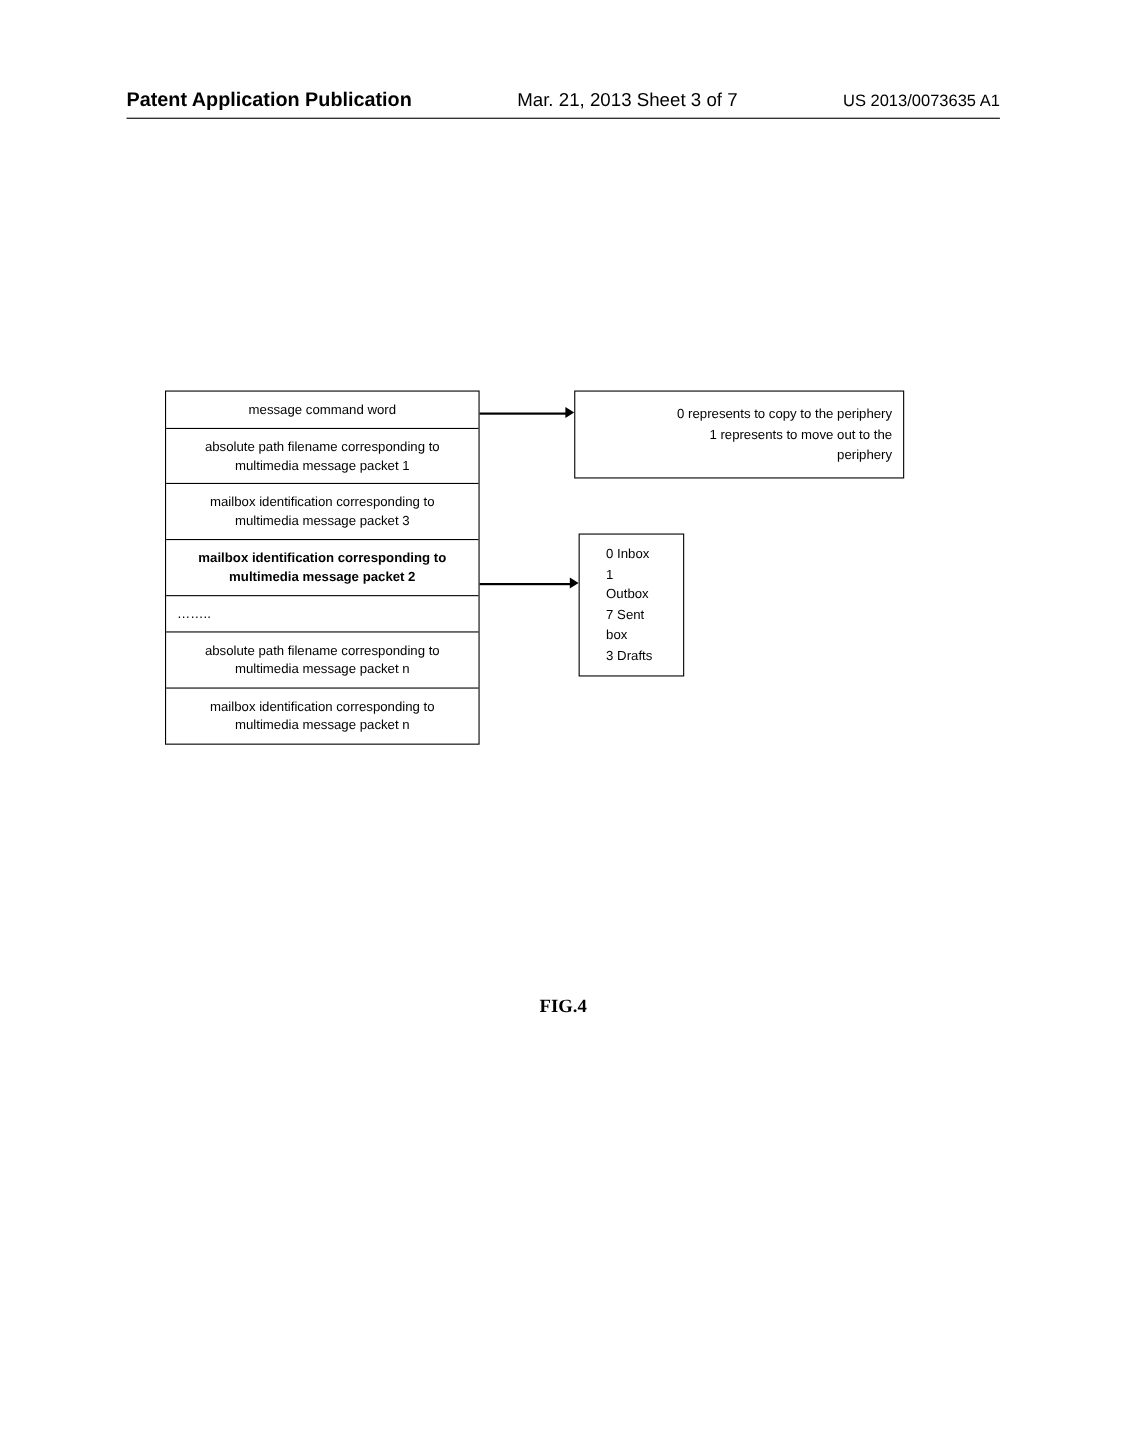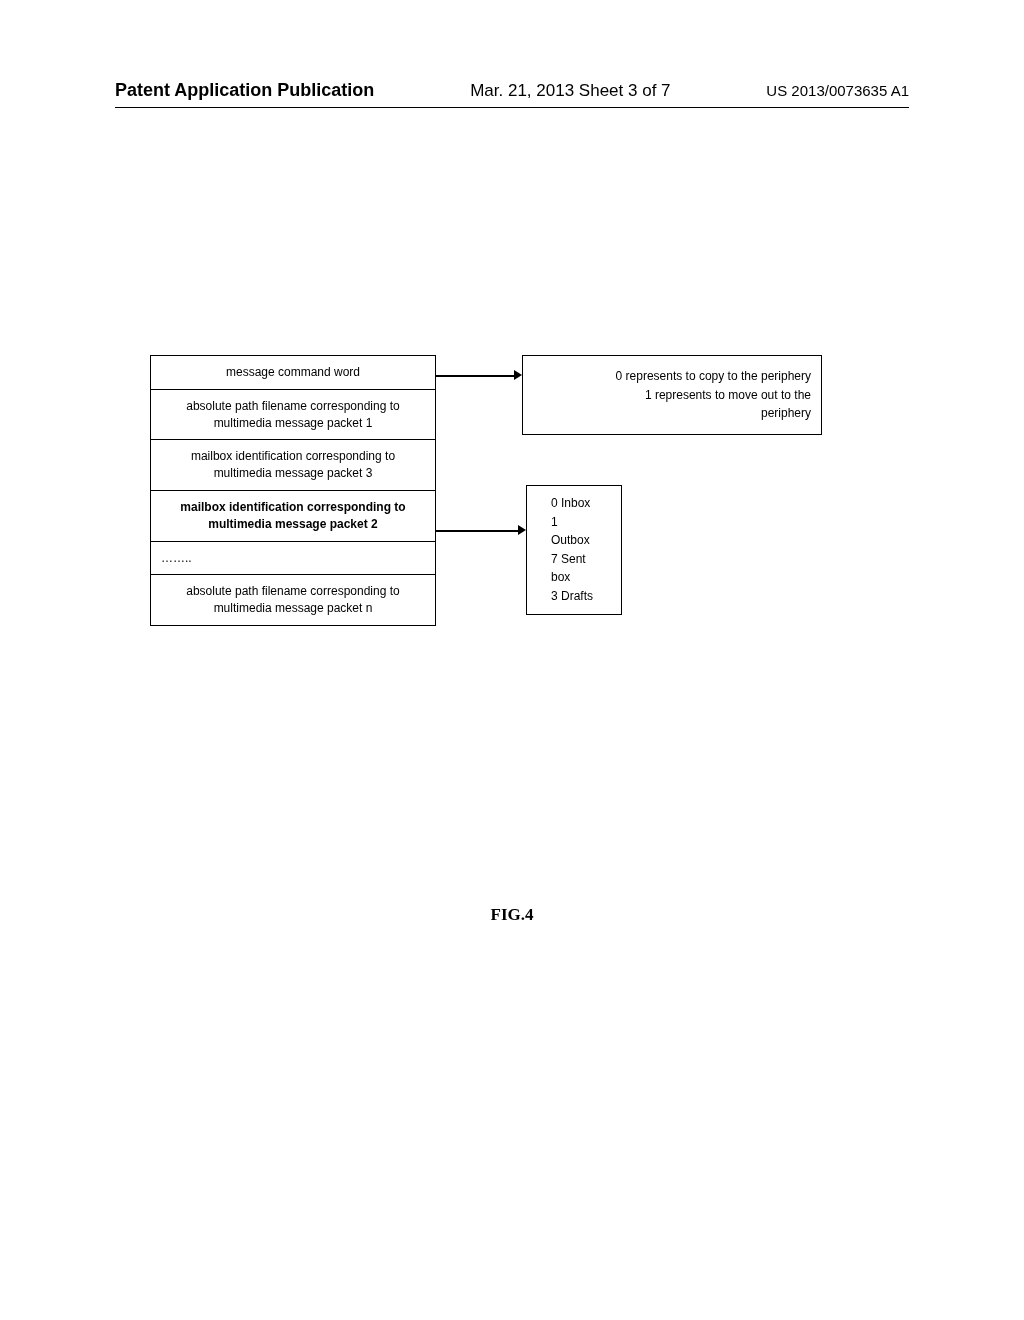--- a/index.html
+++ b/index.html
@@ -165,20 +165,21 @@
 
 <div class="diagram-area">
 
   <div class="left-table">
     <div class="table-cell">message command word</div>
     <div class="table-cell">absolute path filename corresponding to multimedia message packet 1</div>
     <div class="table-cell">mailbox identification corresponding to multimedia message packet 3</div>
     <div class="table-cell left-align">mailbox identification corresponding to multimedia message packet 2</div>
     <div class="table-cell dots">……..</div>
     <div class="table-cell">absolute path filename corresponding to multimedia message packet n</div>
+    <div class="table-cell">mailbox identification corresponding to multimedia message packet n</div>
   </div>
 
   <div class="arrow-1">
     <div class="line"></div>
     <div class="head"></div>
   </div>
 
   <div class="right-box-top">
     <div>0 represents to copy to the periphery</div>
     <div>1 represents to move out to the</div>

